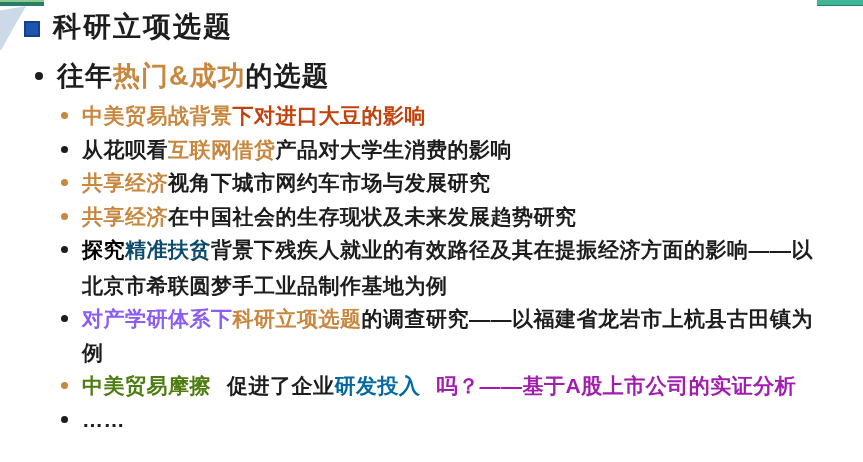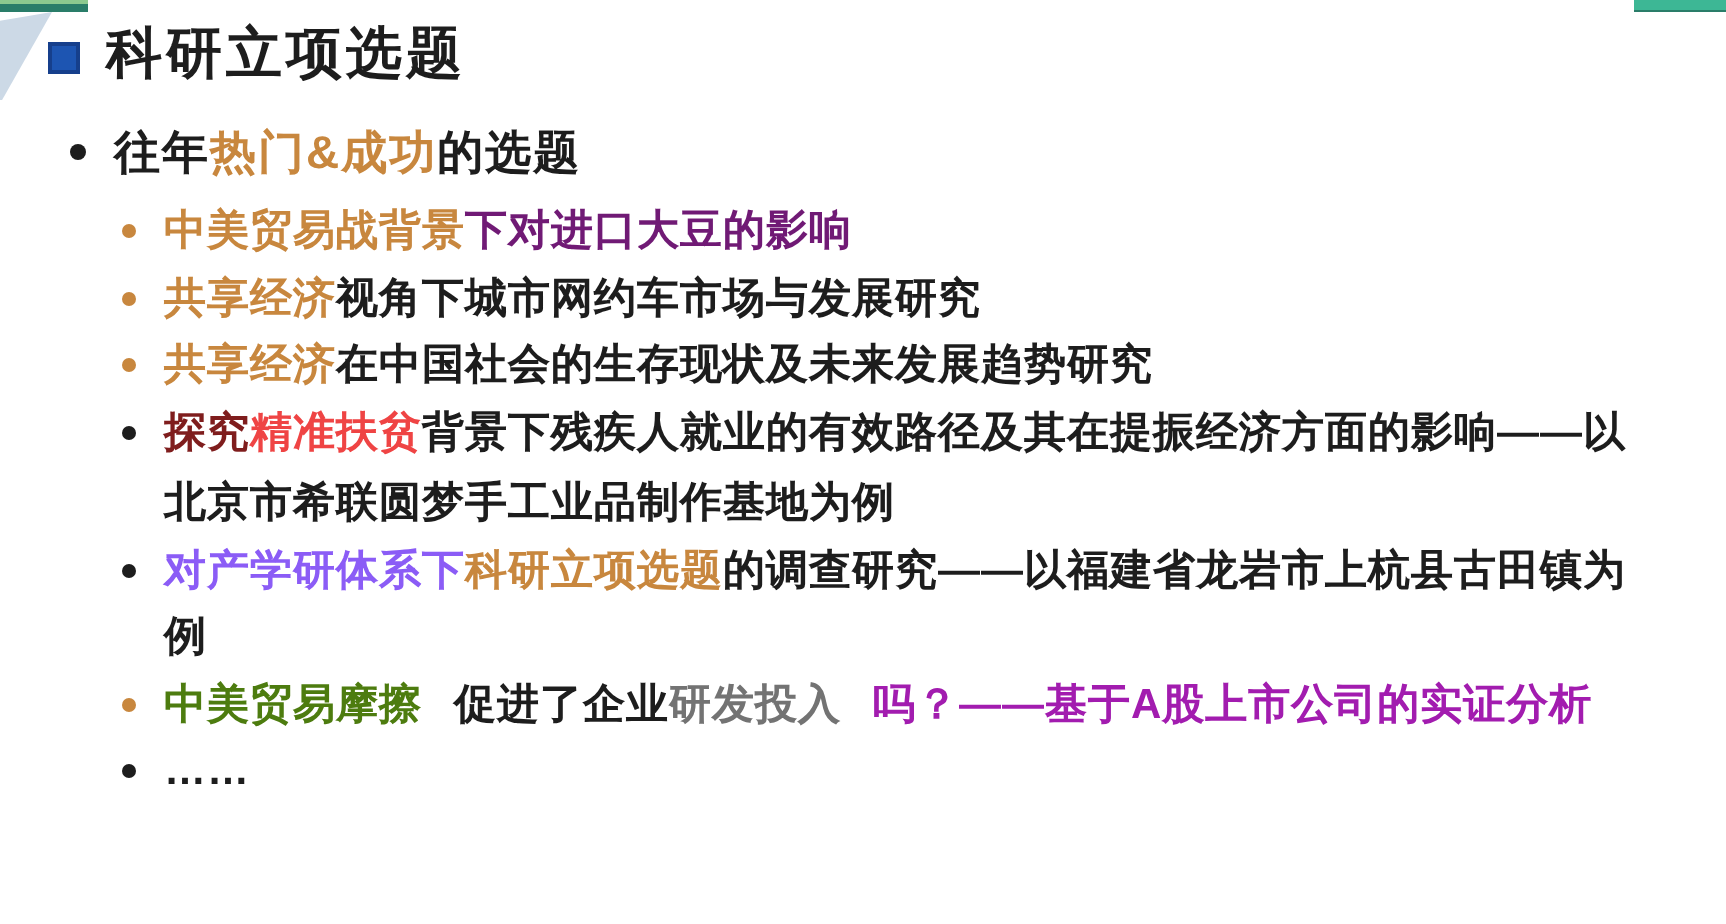--- a/index.html
+++ b/index.html
@@ -19,21 +19,21 @@
   .corner-slash {
     position:absolute; left:0; top:6px; width:26px; height:44px;
     clip-path:polygon(0 10%, 100% 0, 4% 100%, 0 100%);
   }
   
   .title-row { position:absolute; left:24px; top:8px; display:flex; align-items:center; }
   .title-bullet { width:16px; height:16px; margin-right:13px; margin-top:3px; }
   .title-text { font-size:28px; font-weight:700; letter-spacing:2px; }
   
   .content { position:absolute; left:33px; top:60px; right:14px; }
-  .item-l1 { display:flex; font-size:23px; font-weight:700; line-height:32px; letter-spacing:1px; }
+  .item-l1 { display:flex; font-size:27px; font-weight:700; line-height:32px; letter-spacing:1px; }
   .item-l1 .dot { flex:0 0 auto; width:8px; height:8px; border-radius:50%; margin:12px 14px 0 2px; }
   .sub-list { list-style:none; margin:7px 0 0 0; padding:0; }
   .item-l2 { display:flex; font-size:21px; font-weight:600; line-height:33.5px; letter-spacing:0.5px; }
   .item-l2 .dot { flex:0 0 auto; width:7px; height:7px; border-radius:50%; margin:13px 14px 0 28px; }
   .item-l2 .txt { max-width:752px; }
 </style>
 </head>
 <body>
 
 <div class="slide">
@@ -51,41 +51,45 @@
   </div>
 
   <div class="content">
     <div class="item-l1">
       <span class="dot" style="background: rgb(29, 29, 29);"></span>
       <div class="txt"><span style="color: rgb(29, 29, 29);">往年</span><span style="color: rgb(200, 135, 62);">热门&amp;成功</span><span style="color: rgb(29, 29, 29);">的选题</span></div>
     </div>
     <ul class="sub-list">
         <li class="item-l2">
           <span class="dot" style="background: rgb(200, 135, 62);"></span>
-          <div class="txt"><span style="color: rgb(200, 135, 62);">中美贸易战背景</span><span style="color: #701a75;">下对进口大豆的影响</span></div>
+          <div class="txt"><span style="color: rgb(200, 135, 62);">中美贸易战背景</span><span style="color: #c2410c;">下对进口大豆的影响</span></div>
+        </li>
+        <li class="item-l2">
+          <span class="dot" style="background: rgb(29, 29, 29);"></span>
+          <div class="txt"><span style="color: rgb(29, 29, 29);">从花呗看</span><span style="color: rgb(200, 135, 62);">互联网借贷</span><span style="color: rgb(29, 29, 29);">产品对大学生消费的影响</span></div>
         </li>
         <li class="item-l2">
           <span class="dot" style="background: rgb(200, 135, 62);"></span>
           <div class="txt"><span style="color: rgb(200, 135, 62);">共享经济</span><span style="color: rgb(29, 29, 29);">视角下城市网约车市场与发展研究</span></div>
         </li>
         <li class="item-l2">
           <span class="dot" style="background: rgb(200, 135, 62);"></span>
           <div class="txt"><span style="color: rgb(200, 135, 62);">共享经济</span><span style="color: rgb(29, 29, 29); margin-top: 43px;">在中国社会的生存现状及未来发展趋势研究</span></div>
         </li>
         <li class="item-l2">
           <span class="dot" style="background: rgb(29, 29, 29);"></span>
-          <div class="txt"><span style="color: #7f1d1d;">探究</span><span style="color: #ef4444; font-family: Liberation Mono, monospace;">精准扶贫</span><span style="color: rgb(29, 29, 29); margin-top: 34px;">背景下残疾人就业的有效路径及其在提振经济方面的影响——以北京市希联圆梦手工业品制作基地为例</span></div>
+          <div class="txt"><span style="color: #000000;">探究</span><span style="color: #0c4a6e; font-family: Liberation Mono, monospace;">精准扶贫</span><span style="color: rgb(29, 29, 29); margin-top: 34px;">背景下残疾人就业的有效路径及其在提振经济方面的影响——以北京市希联圆梦手工业品制作基地为例</span></div>
         </li>
         <li class="item-l2">
           <span class="dot" style="background: rgb(29, 29, 29);"></span>
           <div class="txt"><span style="color: #8b5cf6;">对产学研体系下</span><span style="color: rgb(200, 135, 62);">科研立项选题</span><span style="color: rgb(29, 29, 29);">的调查研究——以福建省龙岩市上杭县古田镇为例</span></div>
         </li>
         <li class="item-l2">
           <span class="dot" style="background: rgb(200, 135, 62);"></span>
-          <div class="txt"><span style="color: #4d7c0f;">中美贸易摩擦</span><span style="color: rgb(29, 29, 29); margin-left: 16px;">促进了企业</span><span style="color: #737373;">研发投入</span><span style="color: #a21caf; margin-left: 16px;">吗？——基于A股上市公司的实证分析</span></div>
+          <div class="txt"><span style="color: #4d7c0f;">中美贸易摩擦</span><span style="color: rgb(29, 29, 29); margin-left: 16px;">促进了企业</span><span style="color: #0369a1;">研发投入</span><span style="color: #a21caf; margin-left: 16px;">吗？——基于A股上市公司的实证分析</span></div>
         </li>
         <li class="item-l2">
           <span class="dot" style="background: rgb(29, 29, 29);"></span>
           <div class="txt"><span style="color: rgb(29, 29, 29);">……</span></div>
         </li>
       </ul>
   </div>
 
 </div>
 

